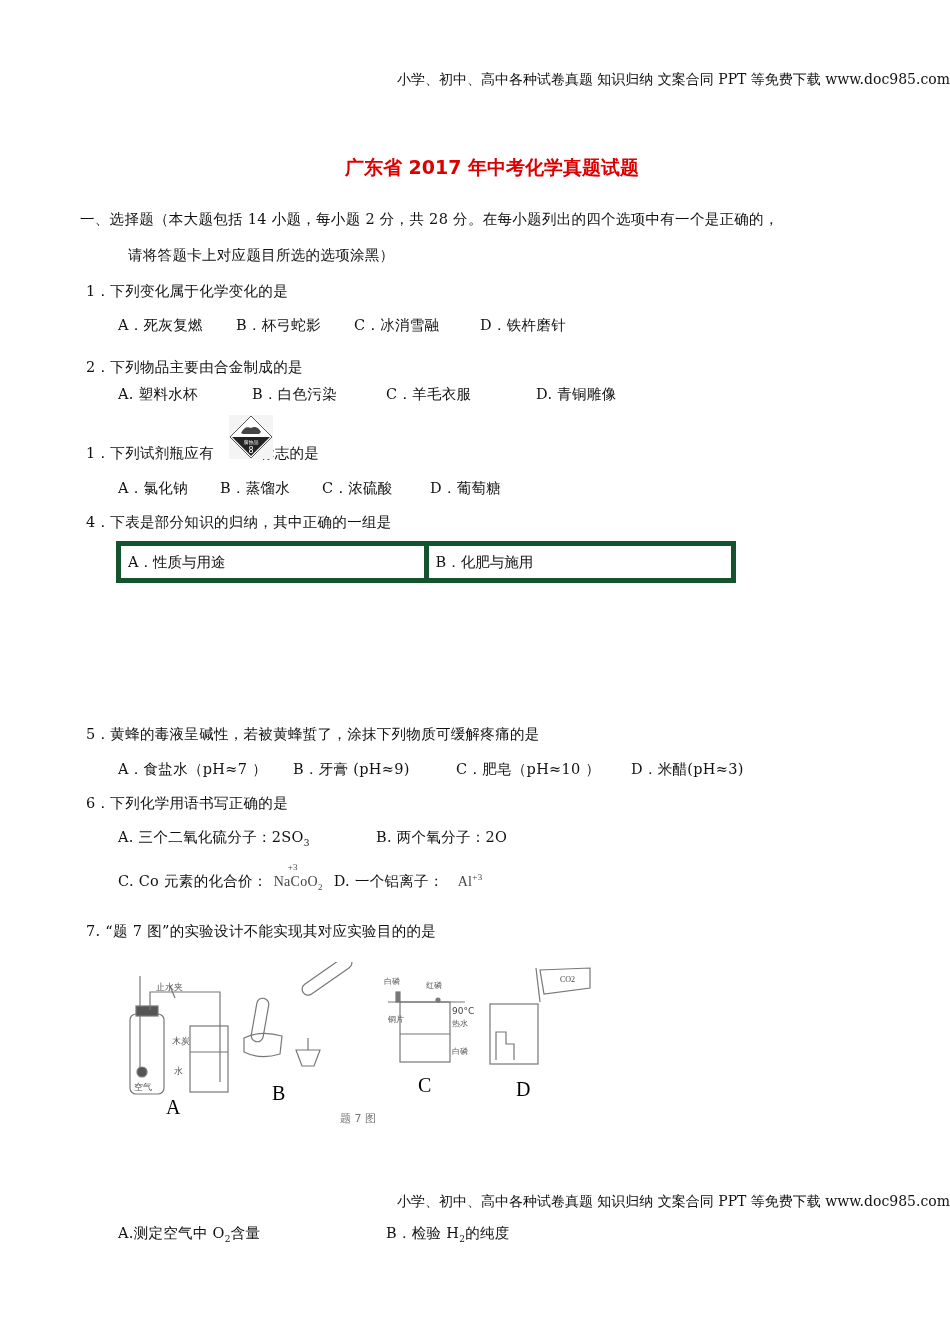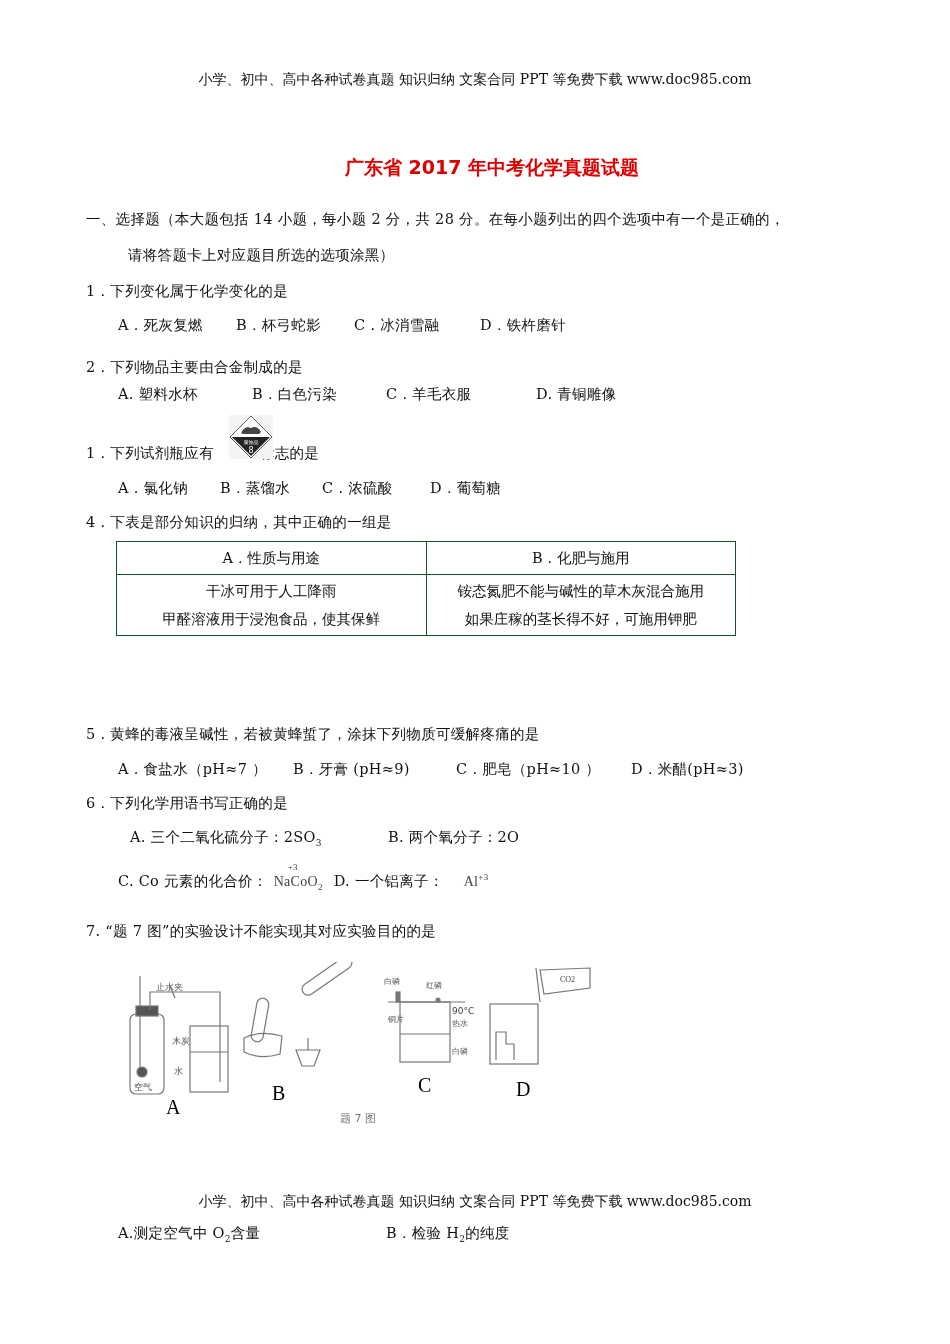--- a/index.html
+++ b/index.html
@@ -1,38 +1,38 @@
 <!DOCTYPE html>
 <html><head>
 <meta charset="utf-8">
 <style>
   html, body { margin:0; padding:0; background:#fff; }
   body { width:950px; height:1344px; position:relative; overflow:hidden;
          font-family:"DejaVu Serif","Liberation Serif",serif; color:#111; }
   .abs { position:absolute; white-space:nowrap; }
-  .hdr { font-size:14px; left:0; width:950px; text-align:center; }
+  .hdr { font-size:14px; left:0; width:950px; text-align:right; }
   .title { left:0; width:984px; text-align:center; top:155px; font-size:19px; font-weight:bold; color:#d00; font-family:"DejaVu Sans","Liberation Sans",sans-serif; }
   .t { font-size:14.5px; letter-spacing:0.3px; }
   .opt span { display:inline-block; }
   table.k { position:absolute; left:116px; top:541px; border-collapse:collapse; width:620px; font-size:14.5px; }
-  table.k td { border:1px solid #14532d; padding:2px 7px; vertical-align:top; width:50%; line-height:28px;text-align:center; }
+  table.k td { border:5px solid #14532d; padding:2px 7px; vertical-align:top; width:50%; line-height:28px; }
   .hazard { position:absolute; left:229px; top:415px; width:44px; height:44px; }
   sub { font-size:9px; }
   .fig { position:absolute; left:120px; top:962px; width:480px; height:170px; }
   .figlbl { font-family:"Liberation Serif",serif; font-size:20px; color:#222; }
   .formula { font-family:"Liberation Serif",serif; color:#444; font-size:14px; }
 </style>
 </head>
 <body>
 
 <div class="abs hdr" style="top:71px">小学、初中、高中各种试卷真题 知识归纳 文案合同 PPT 等免费下载   www.doc985.com</div>
 
 <div class="abs title">广东省 2017 年中考化学真题试题</div>
 
-<div class="abs t" style="left:86px;top:210px">一、选择题（本大题包括 14 小题，每小题 2 分，共 28 分。在每小题列出的四个选项中有一个是正确的，</div>
+<div class="abs t" style="left:80px;top:210px">一、选择题（本大题包括 14 小题，每小题 2 分，共 28 分。在每小题列出的四个选项中有一个是正确的，</div>
 <div class="abs t" style="left:128px;top:246px">请将答题卡上对应题目所选的选项涂黑）</div>
 
 <div class="abs t" style="left:86px;top:282px">1．下列变化属于化学变化的是</div>
 <div class="abs t opt" style="left:118px;top:316px">
   <span style="width:118px">A．死灰复燃</span><span style="width:118px">B．杯弓蛇影</span><span style="width:126px">C．冰消雪融</span><span>D．铁杵磨针</span>
 </div>
 
 <div class="abs t" style="left:86px;top:358px">2．下列物品主要由合金制成的是</div>
 <div class="abs t opt" style="left:118px;top:385px">
   <span style="width:134px">A. 塑料水杯</span><span style="width:134px">B．白色污染</span><span style="width:150px">C．羊毛衣服</span><span>D. 青铜雕像</span>
@@ -53,45 +53,35 @@
   <span style="width:102px">A．氯化钠</span><span style="width:102px">B．蒸馏水</span><span style="width:108px">C．浓硫酸</span><span>D．葡萄糖</span>
 </div>
 
 <div class="abs t" style="left:86px;top:513px">4．下表是部分知识的归纳，其中正确的一组是</div>
 <table class="k">
   <tbody>
       <tr>
     <td>A．性质与用途</td>
     <td>B．化肥与施用</td>
   </tr>
-  <tr>
-    <td>
-          <div>干冰可用于人工降雨</div>
-          <div>甲醛溶液用于浸泡食品，使其保鲜</div>
-        </td>
-    <td>
-          <div>铵态氮肥不能与碱性的草木灰混合施用</div>
-          <div>如果庄稼的茎长得不好，可施用钾肥</div>
-        </td>
-  </tr>
 </tbody>
   </table>
 
 <div class="abs t" style="left:86px;top:725px">5．黄蜂的毒液呈碱性，若被黄蜂蜇了，涂抹下列物质可缓解疼痛的是</div>
 <div class="abs t opt" style="left:118px;top:760px">
   <span style="width:175px">A．食盐水（pH≈7 ）</span><span style="width:163px">B．牙膏 (pH≈9)</span><span style="width:175px">C．肥皂（pH≈10 ）</span><span>D．米醋(pH≈3)</span>
 </div>
 
 <div class="abs t" style="left:86px;top:794px">6．下列化学用语书写正确的是</div>
-<div class="abs t opt" style="left:130px;top:828px">
+<div class="abs t opt" style="left:118px;top:828px">
   <span style="width:258px"><span>A. 三个二氧化硫分子：2SO</span><sub>3</sub></span><span>B. 两个氧分子：2O</span>
 </div>
 <div class="abs t opt" style="left:118px;top:872px">
   <span><span>C. Co 元素的化合价：</span><span class="formula" style="position:relative;margin-left:6px"><span style="position:absolute;left:14px;top:-12px;font-size:9px">+3</span><span>NaCoO</span><sub>2</sub></span></span>
-  <span style="margin-left:6px"><span>D. 一个铝离子：</span><span class="formula" style="margin-left:20px"><span>Al</span><sup style="font-size:9px">+3</sup></span></span>
+  <span style="margin-left:6px"><span>D. 一个铝离子：</span><span class="formula" style="margin-left:14px"><span>Al</span><sup style="font-size:9px">+3</sup></span></span>
 </div>
 
 <div class="abs t" style="left:86px;top:922px">7.  “题 7 图”的实验设计不能实现其对应实验目的的是</div>
 
 <svg class="fig" viewBox="0 0 480 170" style="color:#666">
   <g stroke="#777" fill="none" stroke-width="1.2">
     <line x1="20" y1="14" x2="20" y2="115"></line>
     <rect x="10" y="52" width="34" height="80" rx="6"></rect>
     <rect x="16" y="44" width="22" height="10" fill="#555"></rect>
     <circle cx="22" cy="110" r="5" fill="#555"></circle>

